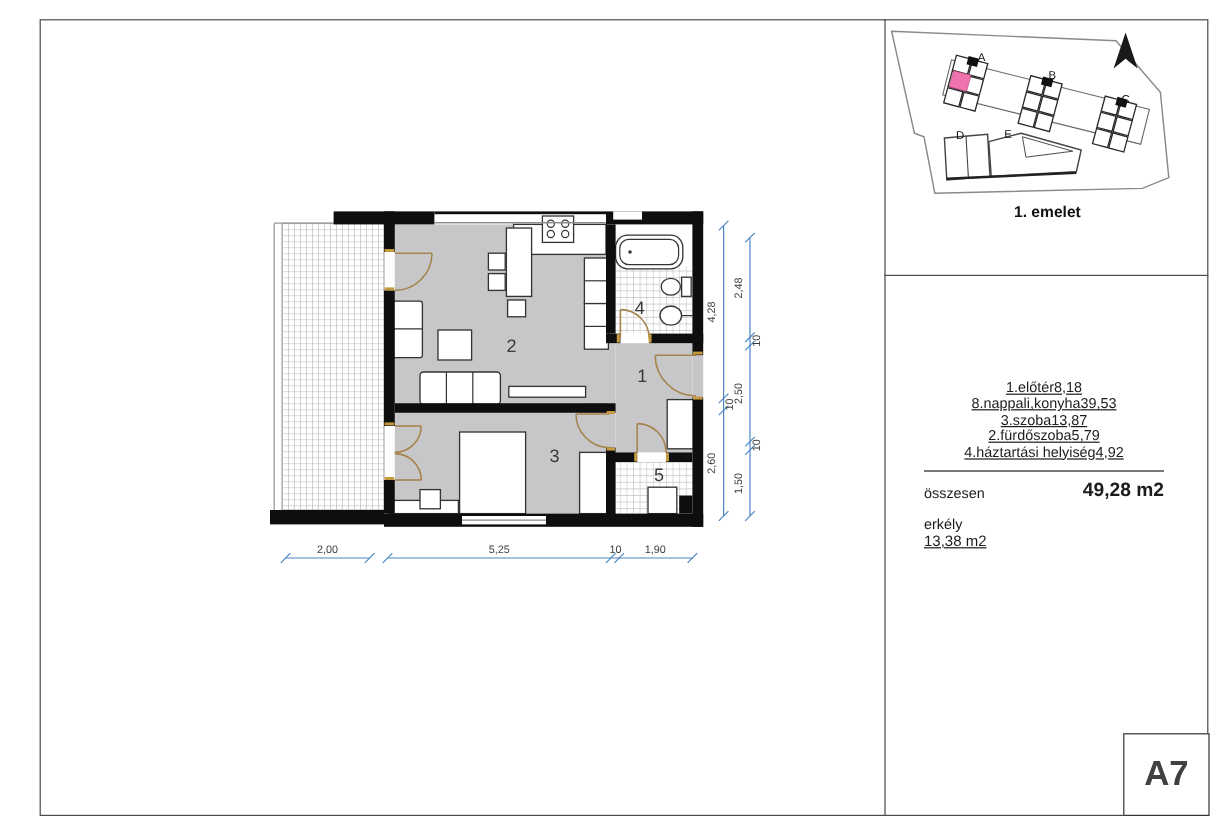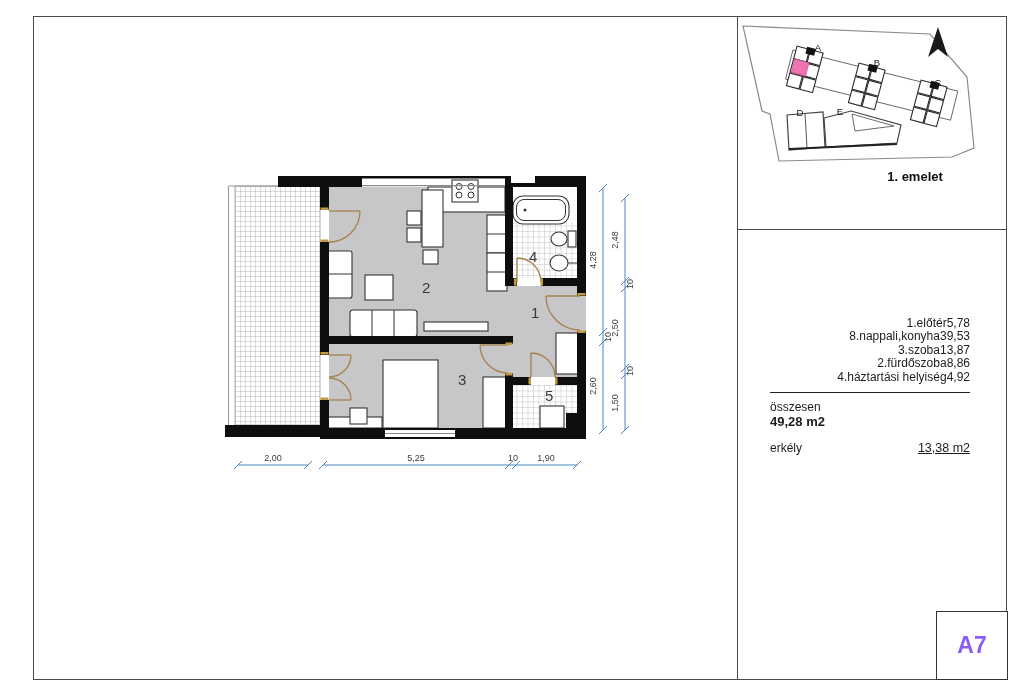--- a/index.html
+++ b/index.html
@@ -18,31 +18,31 @@
   .floorgray{fill:#c7c7c9;}
   .furn{fill:#ffffff;stroke:#333;stroke-width:1.1;}
   .furnln{stroke:#333;stroke-width:1;fill:none;}
   .door{stroke:#a5834b;stroke-width:1.3;fill:none;}
   .jamb{fill:#c49a3f;}
   .thin{stroke:#9a9a9a;stroke-width:1.1;fill:none;}
   .bldg{fill:#ffffff;stroke:#2a2a2a;stroke-width:1.1;}
   .sitelbl{font-size:9.5px;fill:#111;}
 
   .rooms-table{position:absolute;left:770px;top:317px;width:200px;font-size:12px;color:#1c1c1c;}
-  .rrow{display:flex;justify-content:flex-end;line-height:13.4px;}
+  .rrow{display:flex;justify-content:center;line-height:13.4px;text-decoration:underline;}
   .rdivider{border-top:1.3px solid #222;margin-top:8px;}
-  .rtotal{display:flex;justify-content:space-between;align-items:flex-start;margin-top:7px;flex-direction:column;}
-  .rtotal .val{font-size:13px;font-weight:bold;}
-  .rbalcony{display:flex;justify-content:space-between;margin-top:12px;}
+  .rtotal{display:flex;justify-content:space-between;align-items:flex-end;margin-top:7px;}
+  .rtotal .val{font-size:16px;font-weight:bold;}
+  .rbalcony{display:flex;justify-content:space-between;margin-top:12px;flex-direction:column;}
   .rbalcony .val{font-size:12.5px;text-decoration:underline;}
-  .floor-label{position:absolute;left:845px;top:169px;width:140px;text-align:center;
+  .floor-label{position:absolute;left:845px;top:169px;width:140px;text-align:left;
                font-size:13px;font-weight:bold;color:#111;}
   .a7box{position:absolute;left:936px;top:611px;width:70px;height:67px;border:1.6px solid #333;
          display:flex;align-items:center;justify-content:center;background:#fff;}
-  .a7box span{font-size:23px;font-weight:bold;color:#8b5cf6;text-align:center;}
+  .a7box span{font-size:29px;font-weight:bold;color:#404040;text-align:center;}
 </style>
 </head>
 <body>
 
 <div class="page">
   <div class="frame"></div>
   <div class="vsep"></div>
   <div class="hsep"></div>
 
   <svg style="position:absolute;left:225px;top:176px;" width="412" height="300" viewBox="0 0 412 300">
@@ -280,33 +280,33 @@
     <text class="sitelbl" text-anchor="middle" x="201" y="70">C</text>
     <text class="sitelbl" text-anchor="middle" x="63" y="100">D</text>
     <text class="sitelbl" text-anchor="middle" x="103" y="99">E</text>
   </svg>
 
   <div class="floor-label">1. emelet</div>
 
   <div class="rooms-table">
     <div class="rrow">
       <span>1.előtér</span>
-      <span>5,78</span>
+      <span>8,18</span>
     </div>
     <div class="rrow">
       <span>8.nappali,konyha</span>
       <span>39,53</span>
     </div>
     <div class="rrow">
       <span>3.szoba</span>
       <span>13,87</span>
     </div>
     <div class="rrow">
       <span>2.fürdőszoba</span>
-      <span>8,86</span>
+      <span>5,79</span>
     </div>
     <div class="rrow">
       <span>4.háztartási helyiség</span>
       <span>4,92</span>
     </div>
     <div class="rdivider"></div>
     <div class="rtotal">
       <span>összesen</span>
       <span class="val">49,28 m2</span>
     </div>

